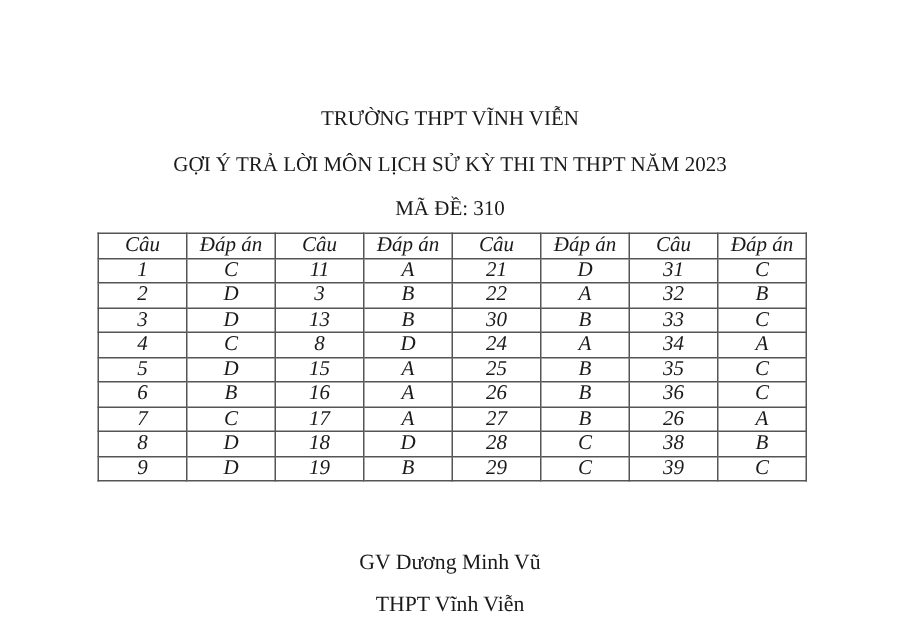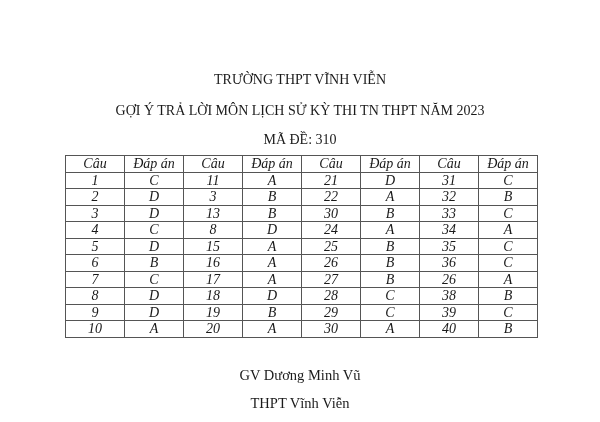--- a/index.html
+++ b/index.html
@@ -135,27 +135,17 @@
       <tr>
         <td>9</td>
         <td>D</td>
         <td>19</td>
         <td>B</td>
         <td>29</td>
         <td>C</td>
         <td>39</td>
         <td>C</td>
       </tr>
-      <tr>
-        <td>10</td>
-        <td>A</td>
-        <td>20</td>
-        <td>A</td>
-        <td>30</td>
-        <td>A</td>
-        <td>40</td>
-        <td>B</td>
-      </tr>
     </tbody>
 </table>
 
 <div id="sig1" class="sig">GV Dương Minh Vũ</div>
 <div id="sig2" class="sig">THPT Vĩnh Viễn</div>
 
 </body></html>

